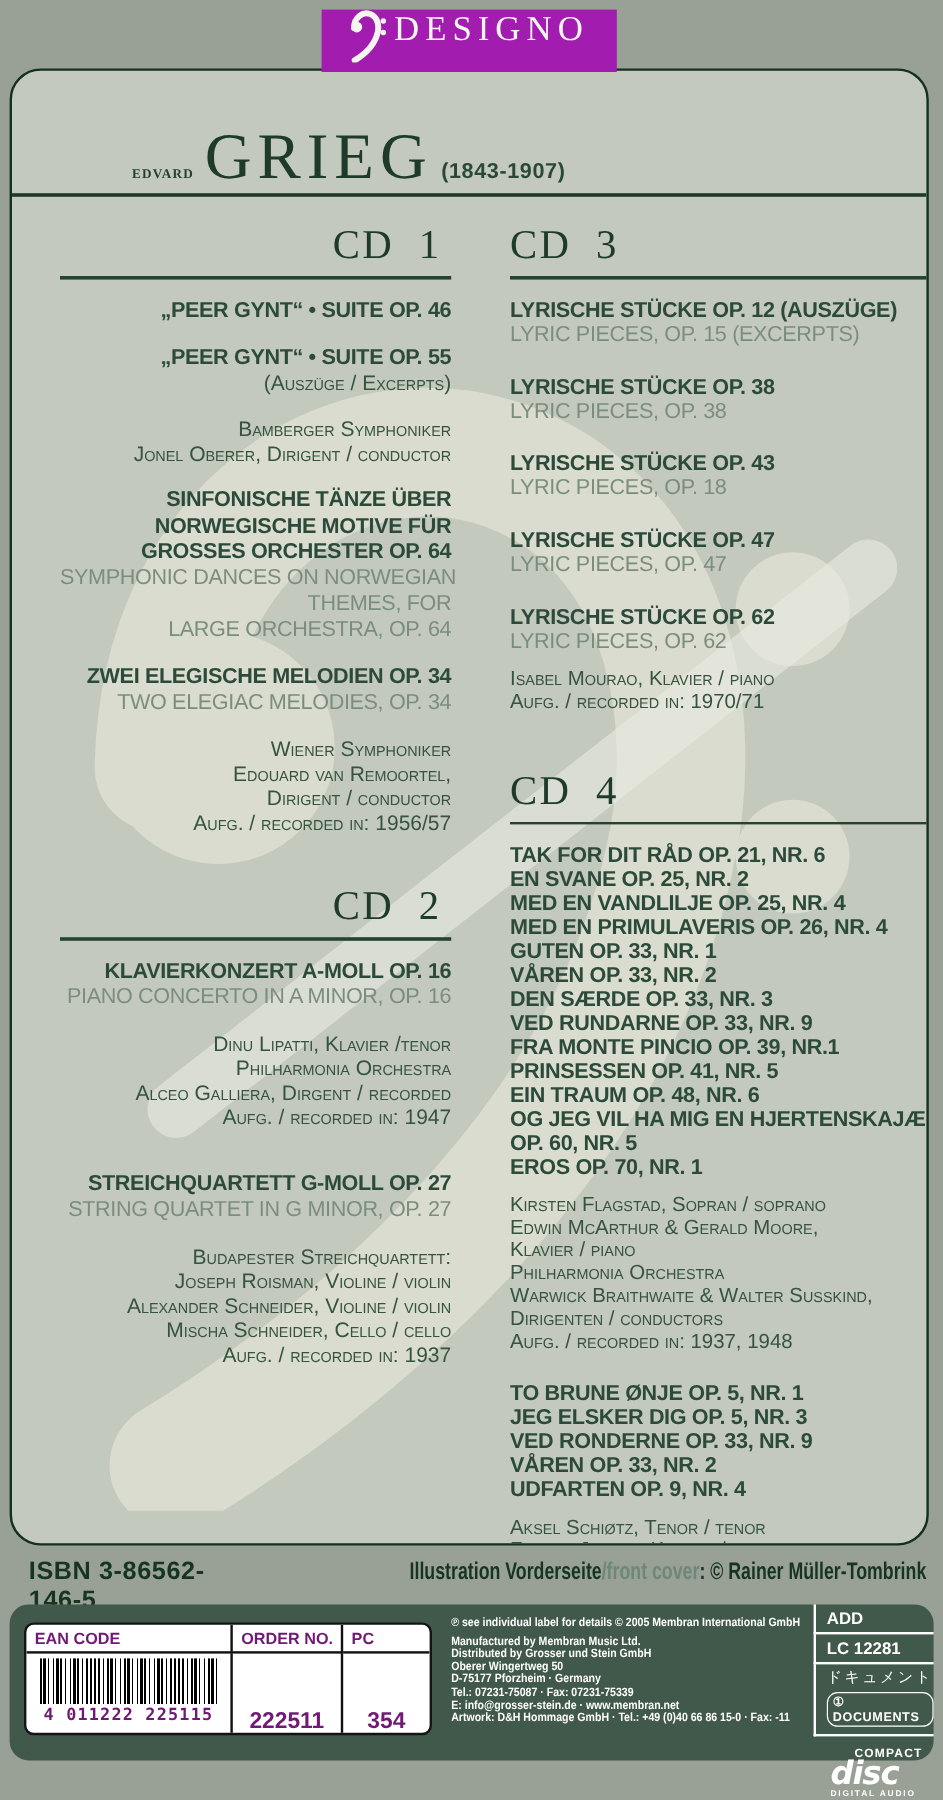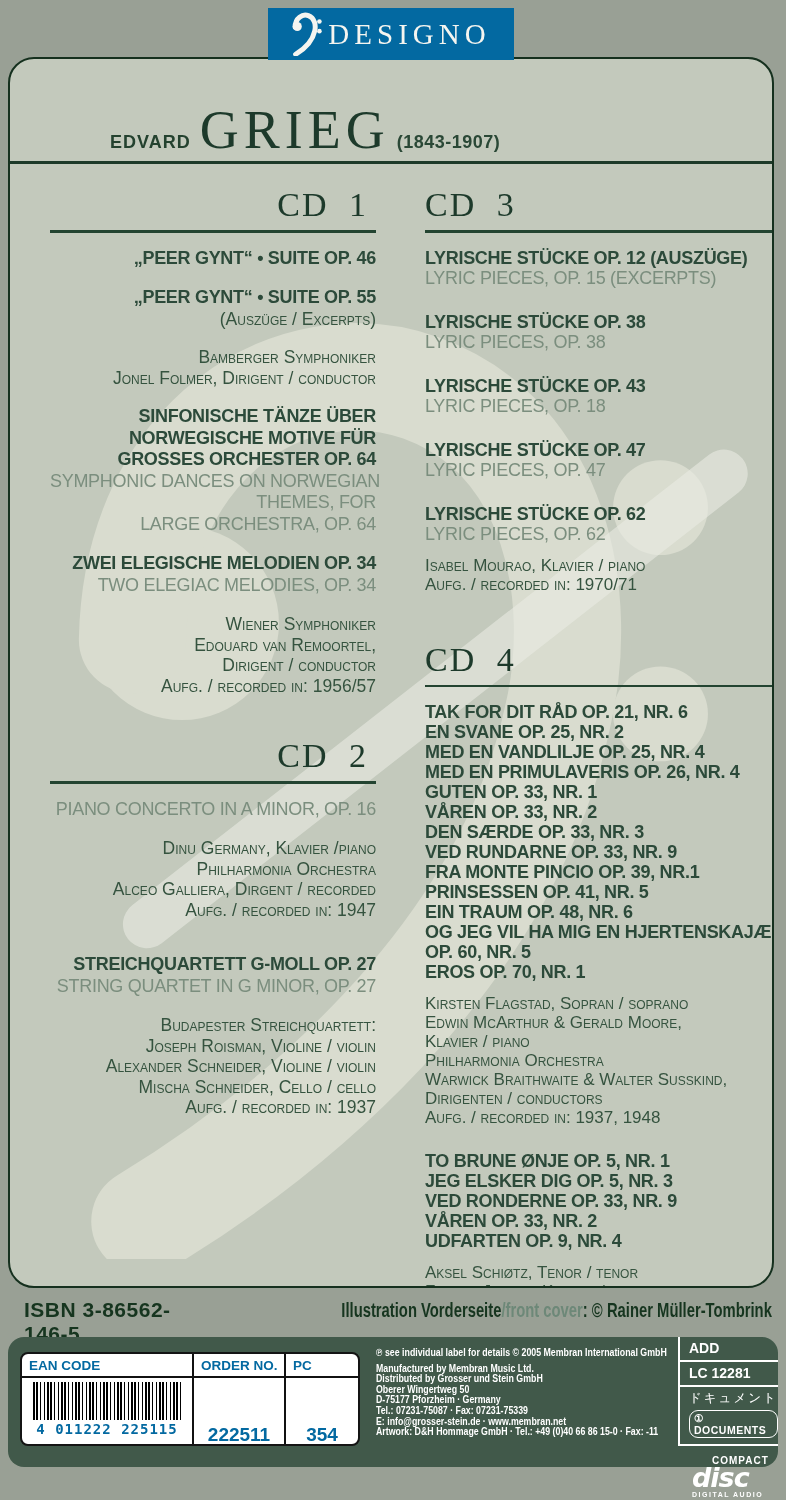--- a/index.html
+++ b/index.html
@@ -1,32 +1,32 @@
 <!DOCTYPE html>
 <html><head>
 <meta charset="utf-8">
 <style>
   html,body{margin:0;padding:0;}
   .page{position:relative;width:786px;height:1500px;background:#99a095;font-family:"Liberation Sans",sans-serif;overflow:hidden;}
 
   
-  .designo-box{position:absolute;left:268px;top:8px;width:246px;height:52px;background:#0369a1;z-index:10;
-    display:flex;align-items:center;justify-content:center;gap:4px;}
+  .designo-box{position:absolute;left:268px;top:8px;width:246px;height:52px;background:#a21caf;z-index:10;
+    display:flex;justify-content:center;gap:4px;}
   .designo-text{color:#f5f5f0;font-family:"Liberation Serif",serif;font-size:29px;letter-spacing:5px;padding-left:2px;}
   .logo-clef{height:44px;width:31px;}
 
   
   .card{position:absolute;left:8px;top:57px;width:766px;height:1231px;background:#c3c9bc;
     border:2px solid #15301e;border-radius:26px;overflow:hidden;box-sizing:border-box;}
   .watermark{position:absolute;left:40px;top:250px;width:660px;height:950px;z-index:0;}
   .band{position:absolute;left:118px;top:856px;width:780px;height:48px;border-radius:26px;
     background:rgba(233,235,226,0.6);transform:rotate(-38deg);transform-origin:0 50%;z-index:0;}
 
   .title-row{position:absolute;left:100px;top:44px;z-index:2;white-space:nowrap;display:flex;align-items:baseline;}
-  .composer-first{font-size:18px;font-weight:700;color:#24422f;letter-spacing:1px;margin-right:9px;}
+  .composer-first{font-size:11px;font-weight:700;color:#24422f;letter-spacing:1px;margin-right:9px;font-family:Liberation Serif, serif;}
   .composer-last{font-family:"Liberation Serif",serif;font-size:54px;color:#1d3a2b;letter-spacing:5px;line-height:1;}
   .composer-dates{font-size:18px;font-weight:700;color:#2a4836;margin-left:7px;letter-spacing:0.5px;}
   .full-rule{position:absolute;left:0;right:0;top:102px;height:3px;background:#1d3a29;z-index:2;}
 
   .col{position:absolute;top:126px;z-index:2;}
   .col.left{left:40px;width:326px;text-align:right;}
   .col.right{left:415px;width:348px;text-align:left;}
 
   .disc-heading{margin:0;font-family:"Liberation Serif",serif;font-weight:400;font-size:34px;line-height:40px;
     color:#1d3a2b;letter-spacing:2px;word-spacing:10px;}
@@ -49,21 +49,21 @@
   .isbn-row{position:absolute;left:24px;top:1298px;width:748px;display:flex;justify-content:space-between;align-items:baseline;z-index:3;}
   .isbn{font-size:21px;font-weight:700;color:#16351f;letter-spacing:0.5px;}
   .illu{font-size:20px;font-weight:700;color:#16351f;white-space:nowrap;transform:scaleX(0.74);transform-origin:100% 50%;}
   .illu .lite{color:#6d8878;}
 
   
   .bottom-bar{position:absolute;left:8px;top:1337px;width:770px;height:130px;background:#41594a;border-radius:16px;z-index:3;}
 
   .ean-label{position:absolute;left:12px;top:15px;width:340px;height:94px;background:#fff;border:2px solid #141414;
     border-radius:8px;box-sizing:border-box;display:grid;grid-template-columns:172px 92px 1fr;grid-template-rows:24px 1fr;
-    color:#0369a1;overflow:hidden;}
+    color:#701a75;overflow:hidden;}
   .lh{font-size:13.5px;font-weight:700;padding:4px 0 0 7px;border-bottom:2px solid #111;box-sizing:border-box;}
   .b-r{border-right:2px solid #111;}
   .cell-barcode{position:relative;padding:3px 5px 16px 5px;box-sizing:border-box;}
   .bars{height:38px;margin:1px 6px 0 6px;
     background:repeating-linear-gradient(90deg,#000 0 2px,#fff 2px 3px,#000 3px 5px,#fff 5px 7px,#000 7px 8px,#fff 8px 11px,#000 11px 12px,#fff 12px 14px);}
   .ean-digits{font-family:"DejaVu Sans Mono",monospace;font-weight:700;font-size:14px;letter-spacing:1px;text-align:center;margin-top:1px;}
   .cell-val{display:flex;align-items:flex-end;justify-content:center;padding-bottom:7px;font-size:19px;font-weight:700;box-sizing:border-box;}
 
   .fineprint{position:absolute;left:368px;top:11px;width:300px;}
   .fp-line{color:#fff;font-weight:700;font-size:10px;line-height:10.6px;white-space:nowrap;
@@ -114,41 +114,42 @@
 
     <div class="col left">
       <section>
         <h2 class="disc-heading">CD 1</h2>
         <div class="disc-rule"></div>
         <div class="lines">
             <div class="ln t">„PEER GYNT“ • SUITE OP. 46</div>
             <div class="ln t m">„PEER GYNT“ • SUITE OP. 55</div>
             <div class="ln p">(Auszüge / Excerpts)</div>
             <div class="ln p m">Bamberger Symphoniker</div>
-            <div class="ln p">Jonel Folmer, Dirigent / conductor</div>
+            <div class="ln p">Jonel Oberer, Dirigent / conductor</div>
             <div class="ln t m">SINFONISCHE TÄNZE ÜBER</div>
             <div class="ln t">NORWEGISCHE MOTIVE FÜR</div>
             <div class="ln t">GROSSES ORCHESTER OP. 64</div>
             <div class="ln e">SYMPHONIC DANCES ON NORWEGIAN</div>
             <div class="ln e">THEMES, FOR</div>
             <div class="ln e">LARGE ORCHESTRA, OP. 64</div>
             <div class="ln t m">ZWEI ELEGISCHE MELODIEN OP. 34</div>
             <div class="ln e">TWO ELEGIAC MELODIES, OP. 34</div>
             <div class="ln p m">Wiener Symphoniker</div>
             <div class="ln p">Edouard van Remoortel,</div>
             <div class="ln p">Dirigent / conductor</div>
             <div class="ln p">Aufg. / recorded in: 1956/57</div>
           </div>
       </section>
       <section class="sec2">
         <h2 class="disc-heading">CD 2</h2>
         <div class="disc-rule"></div>
         <div class="lines">
+            <div class="ln t">KLAVIERKONZERT A-MOLL OP. 16</div>
             <div class="ln e">PIANO CONCERTO IN A MINOR, OP. 16</div>
-            <div class="ln p m">Dinu Germany, Klavier /piano</div>
+            <div class="ln p m">Dinu Lipatti, Klavier /tenor</div>
             <div class="ln p">Philharmonia Orchestra</div>
             <div class="ln p">Alceo Galliera, Dirgent / recorded</div>
             <div class="ln p">Aufg. / recorded in: 1947</div>
             <div class="ln t m2">STREICHQUARTETT G-MOLL OP. 27</div>
             <div class="ln e">STRING QUARTET IN G MINOR, OP. 27</div>
             <div class="ln p m">Budapester Streichquartett:</div>
             <div class="ln p">Joseph Roisman, Violine / violin</div>
             <div class="ln p">Alexander Schneider, Violine / violin</div>
             <div class="ln p">Mischa Schneider, Cello / cello</div>
             <div class="ln p">Aufg. / recorded in: 1937</div>

